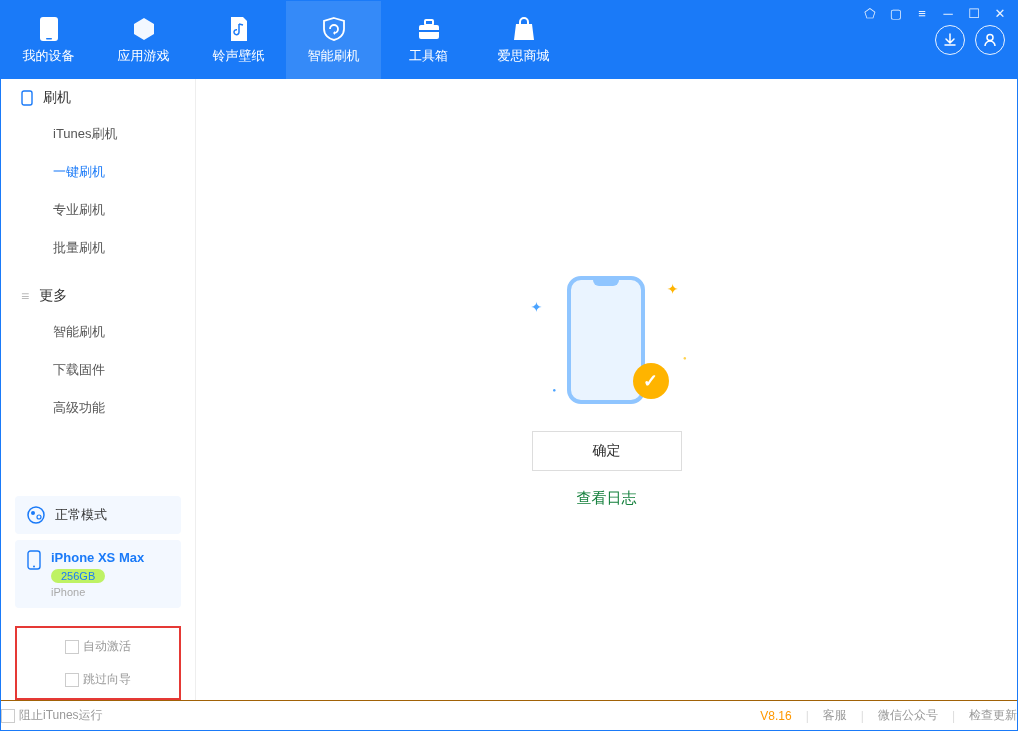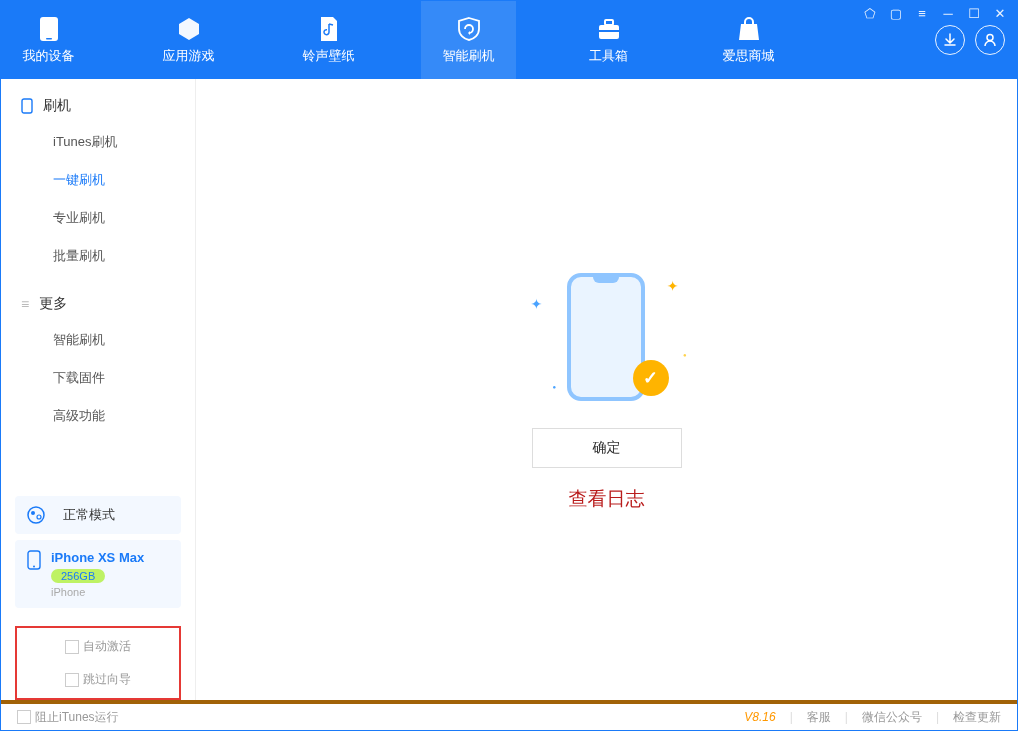--- a/index.html
+++ b/index.html
@@ -5,42 +5,42 @@
 * { margin: 0; padding: 0; box-sizing: border-box; font-family: "Microsoft YaHei", Arial, sans-serif; }
 body { background: #fff; width: 1018px; height: 731px; overflow: hidden; border: 1px solid #1a7af8; }
 
 .header { height: 78px; background: linear-gradient(to bottom, #1a7af8, #1a7af8); display: flex; align-items: stretch; color: #fff; }
 .logo-area { width: 195px; display: flex; align-items: center; padding-left: 18px; }
 .logo-icon { width: 36px; height: 36px; border: 2.5px solid #fff; border-radius: 50%; display: flex; align-items: center; justify-content: center; font-weight: bold; font-size: 18px; font-style: italic; margin-right: 8px; }
 .logo-text { display: flex; flex-direction: column; line-height: 1.1; }
 .logo-title { font-size: 20px; font-weight: bold; letter-spacing: 1px; }
 .logo-sub { font-size: 11px; opacity: 0.95; }
 
-.nav { display: flex; gap: 45px; }
+.nav { display: flex; }
 .nav-item { width: 95px; display: flex; flex-direction: column; align-items: center; justify-content: center; cursor: pointer; position: relative; }
 .nav-item.active { background: rgba(255,255,255,0.12); }
 .nav-icon { width: 26px; height: 26px; margin-bottom: 5px; display: flex; align-items: center; justify-content: center; }
 .nav-label { font-size: 13px; }
 
 .header-right { margin-left: auto; display: flex; align-items: center; padding-right: 12px; gap: 10px; }
 .win-controls { position: absolute; top: 6px; right: 10px; display: flex; gap: 10px; color: rgba(255,255,255,0.9); font-size: 13px; }
 .win-ctrl { cursor: pointer; width: 16px; text-align: center; }
 .circle-btn { width: 30px; height: 30px; border: 1.5px solid rgba(255,255,255,0.9); border-radius: 50%; display: flex; align-items: center; justify-content: center; cursor: pointer; }
 
 .body { display: flex; height: calc(100% - 78px - 30px); }
 
-.sidebar { width: 195px; border-right: 1px solid #eee; padding-top: 8px; display: flex; flex-direction: column; }
+.sidebar { width: 195px; border-right: 1px solid #eee; padding-top: 0; display: flex; flex-direction: column; }
 .sb-section { padding: 10px 20px 8px; font-size: 14px; color: #333; display: flex; align-items: center; gap: 10px; }
 .sb-section-icon { color: #1a7af8; font-size: 14px; }
 .sb-item { padding: 10px 20px 10px 52px; font-size: 13px; color: #555; cursor: pointer; }
 .sb-item.active { color: #1a7af8; }
 .sb-spacer { flex: 1; }
 
 .device-cards { padding: 0; }
-.device-card { margin: 6px 14px; background: #f3f8ff; border-radius: 4px; padding: 10px 12px; font-size: 13px; color: #333; display: flex; align-items: center; gap: 18px; }
+.device-card { margin: 6px 14px; background: #f3f8ff; border-radius: 4px; padding: 10px 12px; font-size: 13px; color: #333; display: flex; align-items: center; gap: 10px; }
 .device-card2 { margin: 0 14px 10px; background: #f3f8ff; border-radius: 4px; padding: 10px 12px; font-size: 13px; }
 .dev-name { color: #1a7af8; font-weight: bold; font-size: 13px; }
 .dev-cap { display: inline-block; background: #bef264; color: #1a7af8; border-radius: 10px; padding: 1px 10px; font-size: 11px; margin-top: 4px; }
 .dev-type { color: #aaa; font-size: 11px; margin-top: 3px; }
 
 .checkbox-row { border: 2px solid #e53935; margin: 8px 14px 0 14px; padding: 10px 8px; display: flex; gap: 16px; align-items: center; flex-direction: column; }
 .cb { width: 14px; height: 14px; border: 1px solid #ccc; display: inline-block; vertical-align: middle; margin-right: 4px; }
 .cb-label { font-size: 12px; color: #999; display: flex; align-items: center; cursor: pointer; }
 
 .main { flex: 1; display: flex; flex-direction: column; align-items: center; justify-content: center; }
@@ -49,28 +49,28 @@
 .phone-notch { position: absolute; left: 56px; top: 5px; width: 26px; height: 10px; background: #8fc5ff; border-radius: 0 0 6px 6px; }
 .check-badge { position: absolute; right: 8px; bottom: 12px; width: 36px; height: 36px; background: #ffb400; border-radius: 50%; display: flex; align-items: center; justify-content: center; color: #fff; font-size: 18px; font-weight: bold; }
 .sparkle { position: absolute; font-size: 14px; color: #ffb400; }
 .sparkle.s1 { left: -6px; top: 28px; color: #4aa3ff; }
 .sparkle.s2 { right: -2px; top: 10px; }
 .sparkle.s3 { left: 16px; bottom: 18px; color: #4aa3ff; font-size: 6px; }
 .sparkle.s4 { right: -10px; bottom: 50px; color: #ffd24d; font-size: 6px; }
 
 .success-title { font-size: 20px; color: #333; letter-spacing: 1px; margin-bottom: 28px; }
 .ok-btn { width: 150px; height: 40px; border: 1px solid #ddd; background: #fff; font-size: 14px; color: #333; cursor: pointer; margin-bottom: 18px; }
-.log-link { font-size: 19px; color: #b91c1c; cursor: pointer; }
-
-.footer { height: 30px; border-top: 4px solid #a16207; display: flex; align-items: center; padding: 0 16px; font-size: 12px; color: #999; }
+.log-link { font-size: 15px; color: #15803d; cursor: pointer; }
+
+.footer { height: 30px; border-top: 1px solid #a16207; display: flex; align-items: center; padding: 0 0; font-size: 12px; color: #999; }
 .footer-left { display: flex; align-items: center; gap: 6px; }
 .footer-right { margin-left: auto; display: flex; align-items: center; gap: 14px; }
 .footer-sep { color: #ddd; }
 .footer-link { cursor: pointer; }
-.version { color: #ff9800; font-style: italic; }
+.version { color: #ff9800; }
 
 svg { display: block; }
 </style>
 </head>
 <body>
 
 <div class="header">
 
   <div class="nav">
     <div class="nav-item">

